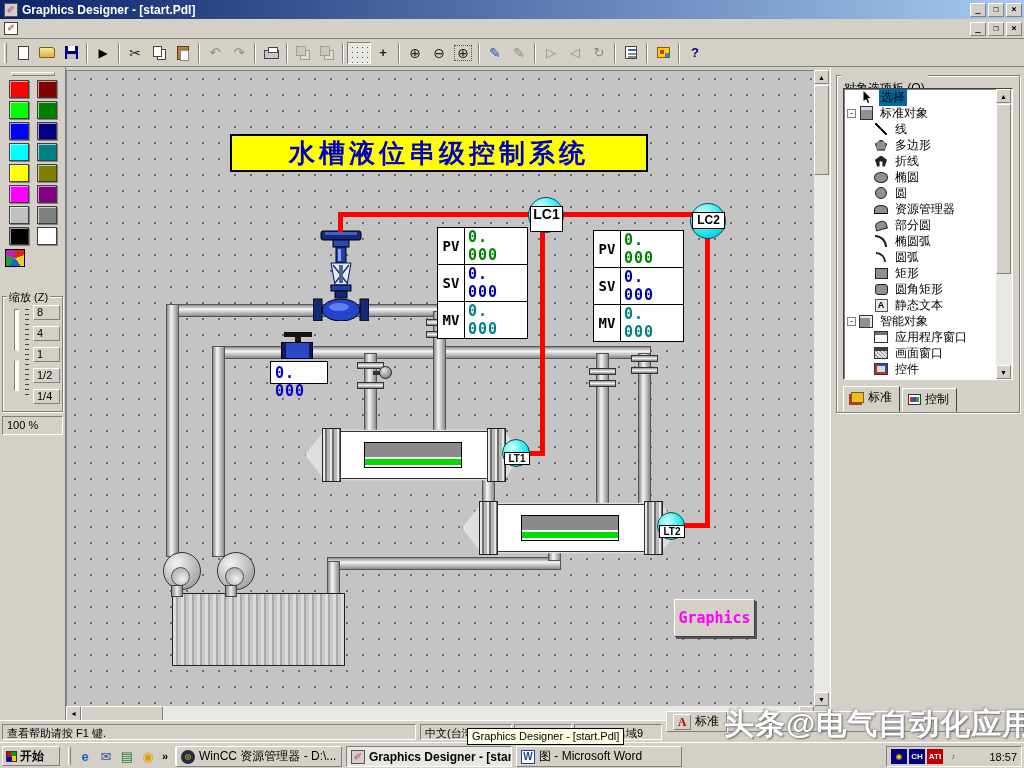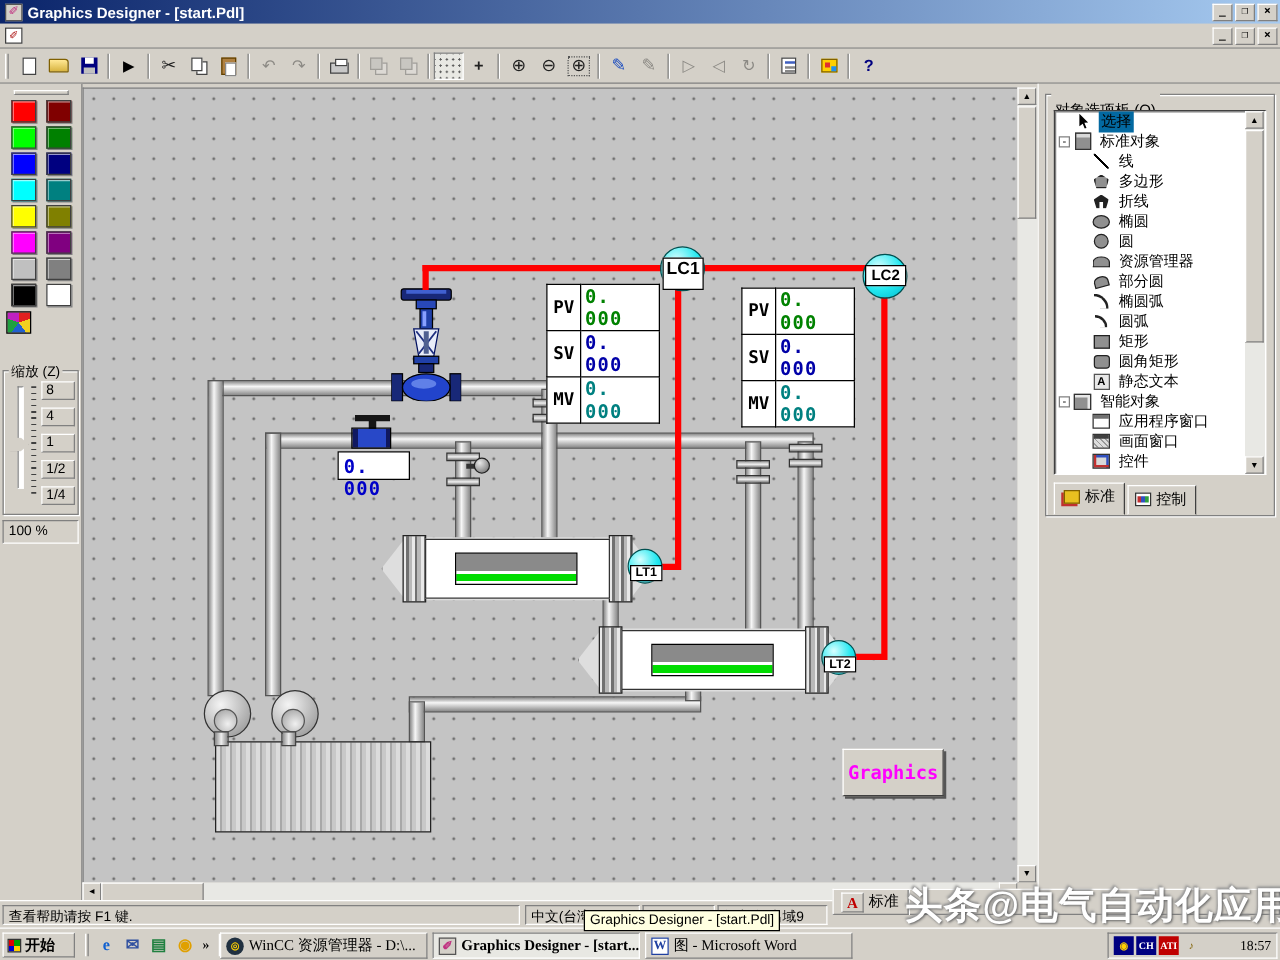--- a/index.html
+++ b/index.html
@@ -155,21 +155,21 @@
   .tab-ic-controls::after { content:""; position:absolute; left:1px; top:2px; width:9px; height:5px; background:linear-gradient(90deg,#c03030 0 3px,#3050c0 3px 6px,#30a040 6px); }
 
   
   .statusbar { position:absolute; left:0; top:720px; width:1024px; height:22px; background:#d4d0c8; border-top:1px solid #fff; }
   .sb-field { position:absolute; top:3px; height:16px; font-size:11px; padding:1px 4px; color:#000; white-space:nowrap; overflow:hidden; }
   .mini-toolbar { position:absolute; left:666px; top:-10px; width:358px; height:21px; display:flex; align-items:center; gap:4px; padding-left:6px; }
   .a-btn { width:18px; height:16px; color:#c00000; font-family:"Liberation Serif","DejaVu Serif",serif; font-weight:bold; font-size:12px; text-align:center; line-height:14px; }
   .tooltip { position:absolute; left:467px; top:728px; height:17px; background:#ffffe1; border:1px solid #000; font-size:11px; padding:1px 4px; z-index:60; white-space:nowrap; }
 
   
-  .taskbar { position:absolute; left:0; top:742px; width:1024px; height:26px; background:#d4d0c8; border-top:1px solid #fff;font-family:Liberation Serif, serif; }
+  .taskbar { position:absolute; left:0; top:742px; width:1024px; height:26px; background:#d4d0c8; border-top:1px solid #fff; }
   .start-btn { position:absolute; left:2px; top:3px; width:58px; height:20px; display:flex; align-items:center; gap:3px; padding-left:3px; font-weight:bold; font-size:12px; }
   .start-flag { width:11px; height:11px; background:conic-gradient(#00a000 0 25%, #ffd000 0 50%, #0000d0 0 75%, #e00000 0); border:1px solid #333; }
   .ql { position:absolute; left:66px; top:4px; display:flex; align-items:center; gap:3px; }
   .ql-ic { width:18px; height:18px; display:flex; align-items:center; justify-content:center; font-size:13px; font-weight:bold; }
   .chev { font-size:11px; font-weight:bold; padding:0 2px; }
   .qsep { width:3px; height:18px; border-left:1px solid #fff; border-right:1px solid #808080; margin:0 2px; }
   .task { position:absolute; top:3px; width:166px; height:21px; display:flex; align-items:center; gap:4px; padding:0 4px; font-size:12px; white-space:nowrap; overflow:hidden; }
   .task.active { border-color:#808080 #fff #fff #808080; background:#e8e8e3; font-weight:bold; }
   .task-ic { width:14px; height:14px; flex:none; display:flex; align-items:center; justify-content:center; font-size:10px; font-weight:bold; }
   .tic-wincc { background:#203040; color:#ffd000; border-radius:50%; font-size:8px; }
@@ -304,20 +304,21 @@
           <div class="zbtn raised">4</div>
           <div class="zbtn raised">1</div>
           <div class="zbtn raised">1/2</div>
           <div class="zbtn raised">1/4</div>
         </div>
     </div>
     <div class="zoom-level sunken">100 %</div>
   </div>
 
   <div class="canvas">
+    <div class="banner">水槽液位串级控制系统</div>
 
     <div class="ph" style="left:100px;top:233px;width:279px;"></div>
     <div class="ph" style="left:145px;top:275px;width:439px;"></div>
     <div class="ph" style="left:260px;top:486px;width:234px;"></div>
     <div class="pv" style="left:99px;top:233px;height:253px;"></div>
     <div class="pv" style="left:145px;top:275px;height:211px;"></div>
     <div class="pv" style="left:297px;top:282px;height:78px;"></div>
     <div class="pv" style="left:366px;top:240px;height:120px;"></div>
     <div class="pv" style="left:529px;top:282px;height:152px;"></div>
     <div class="pv" style="left:571px;top:282px;height:152px;"></div>

